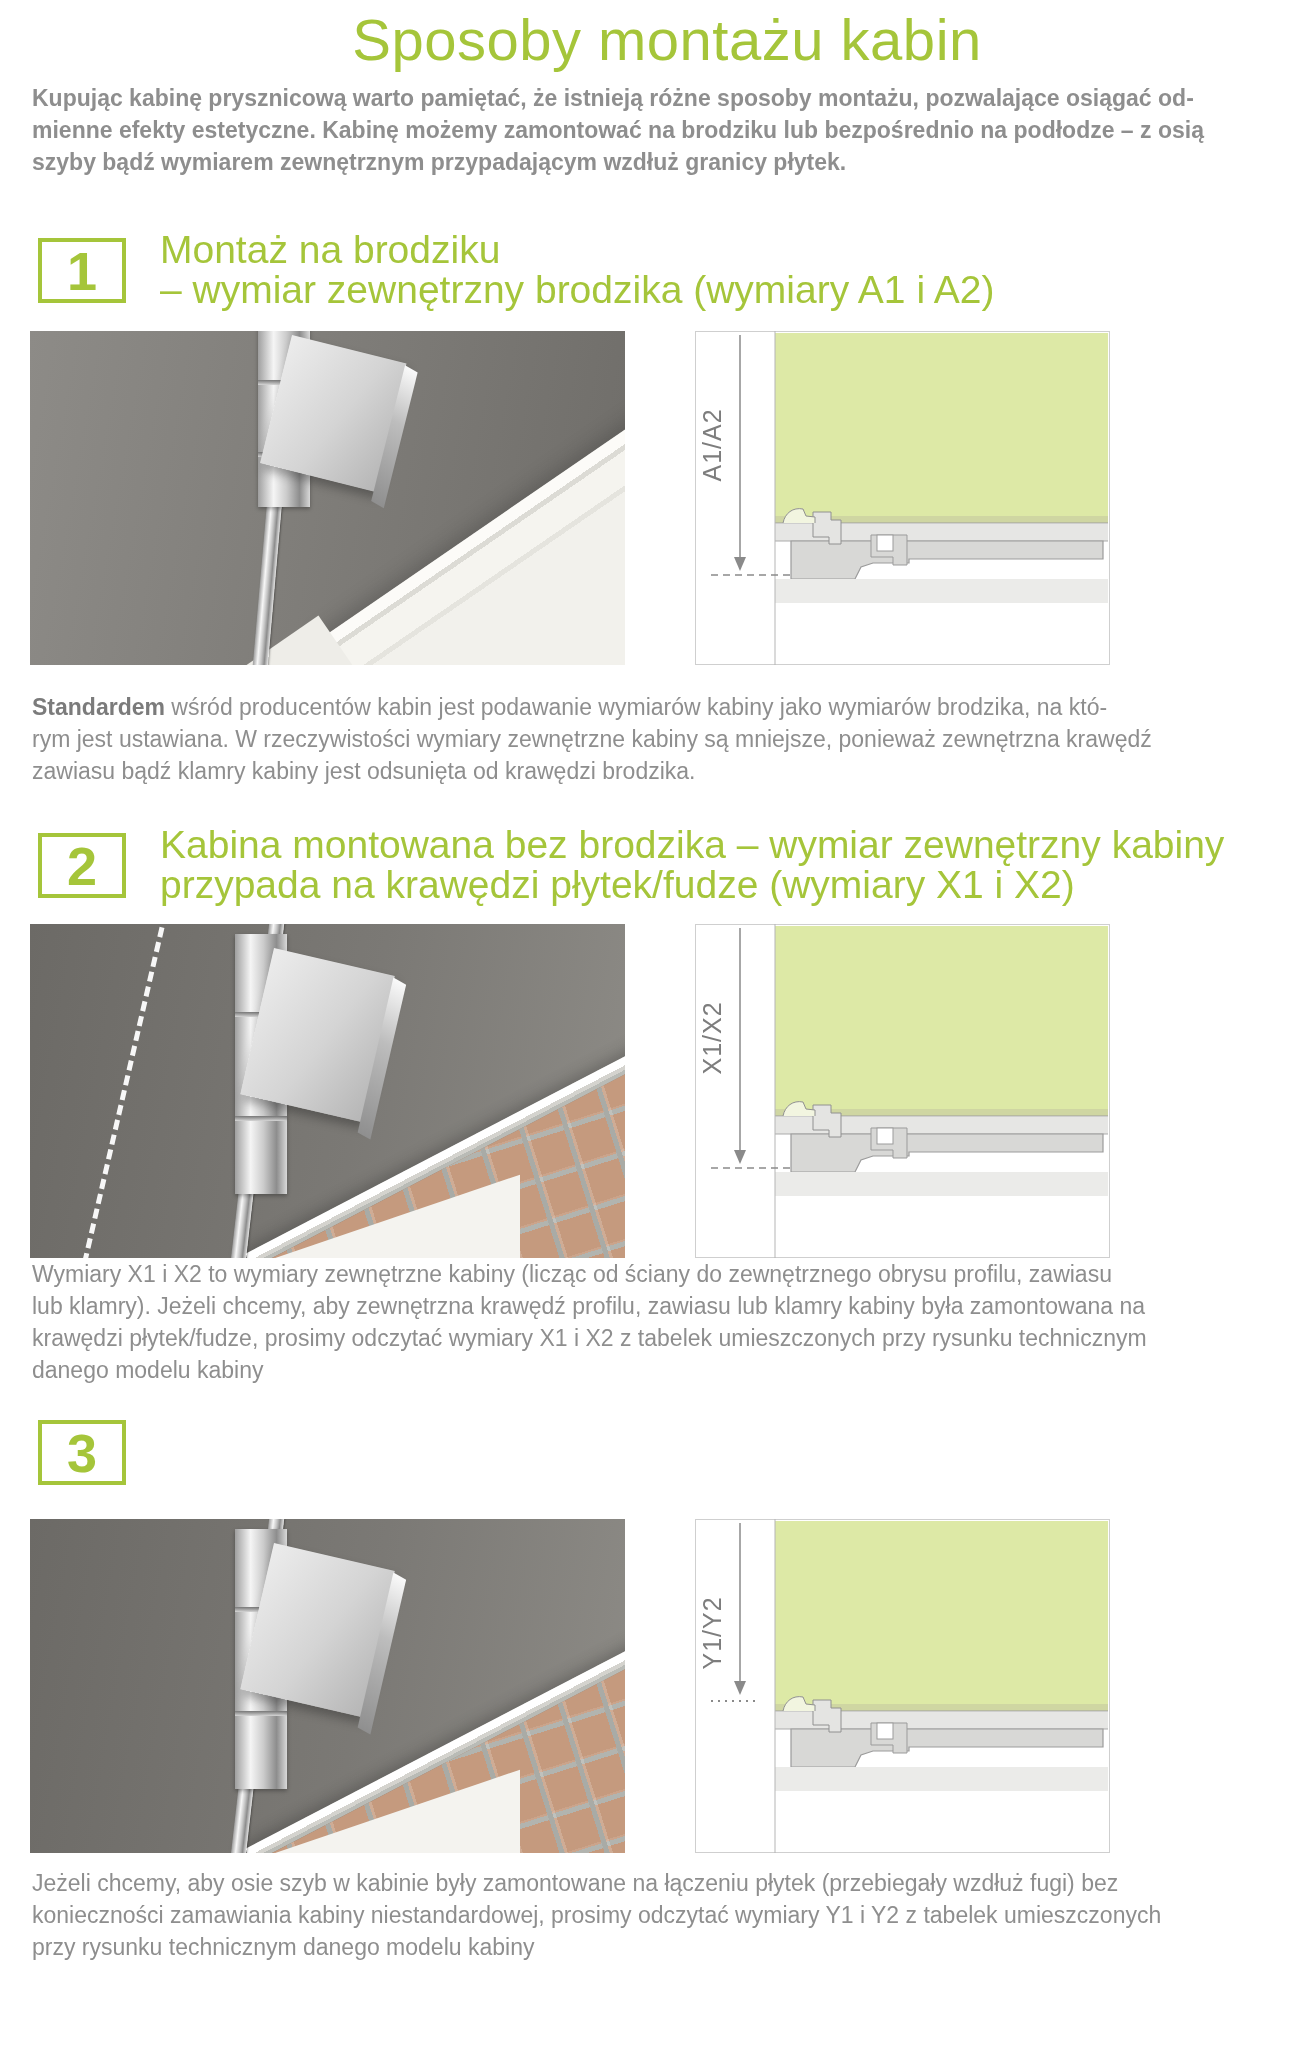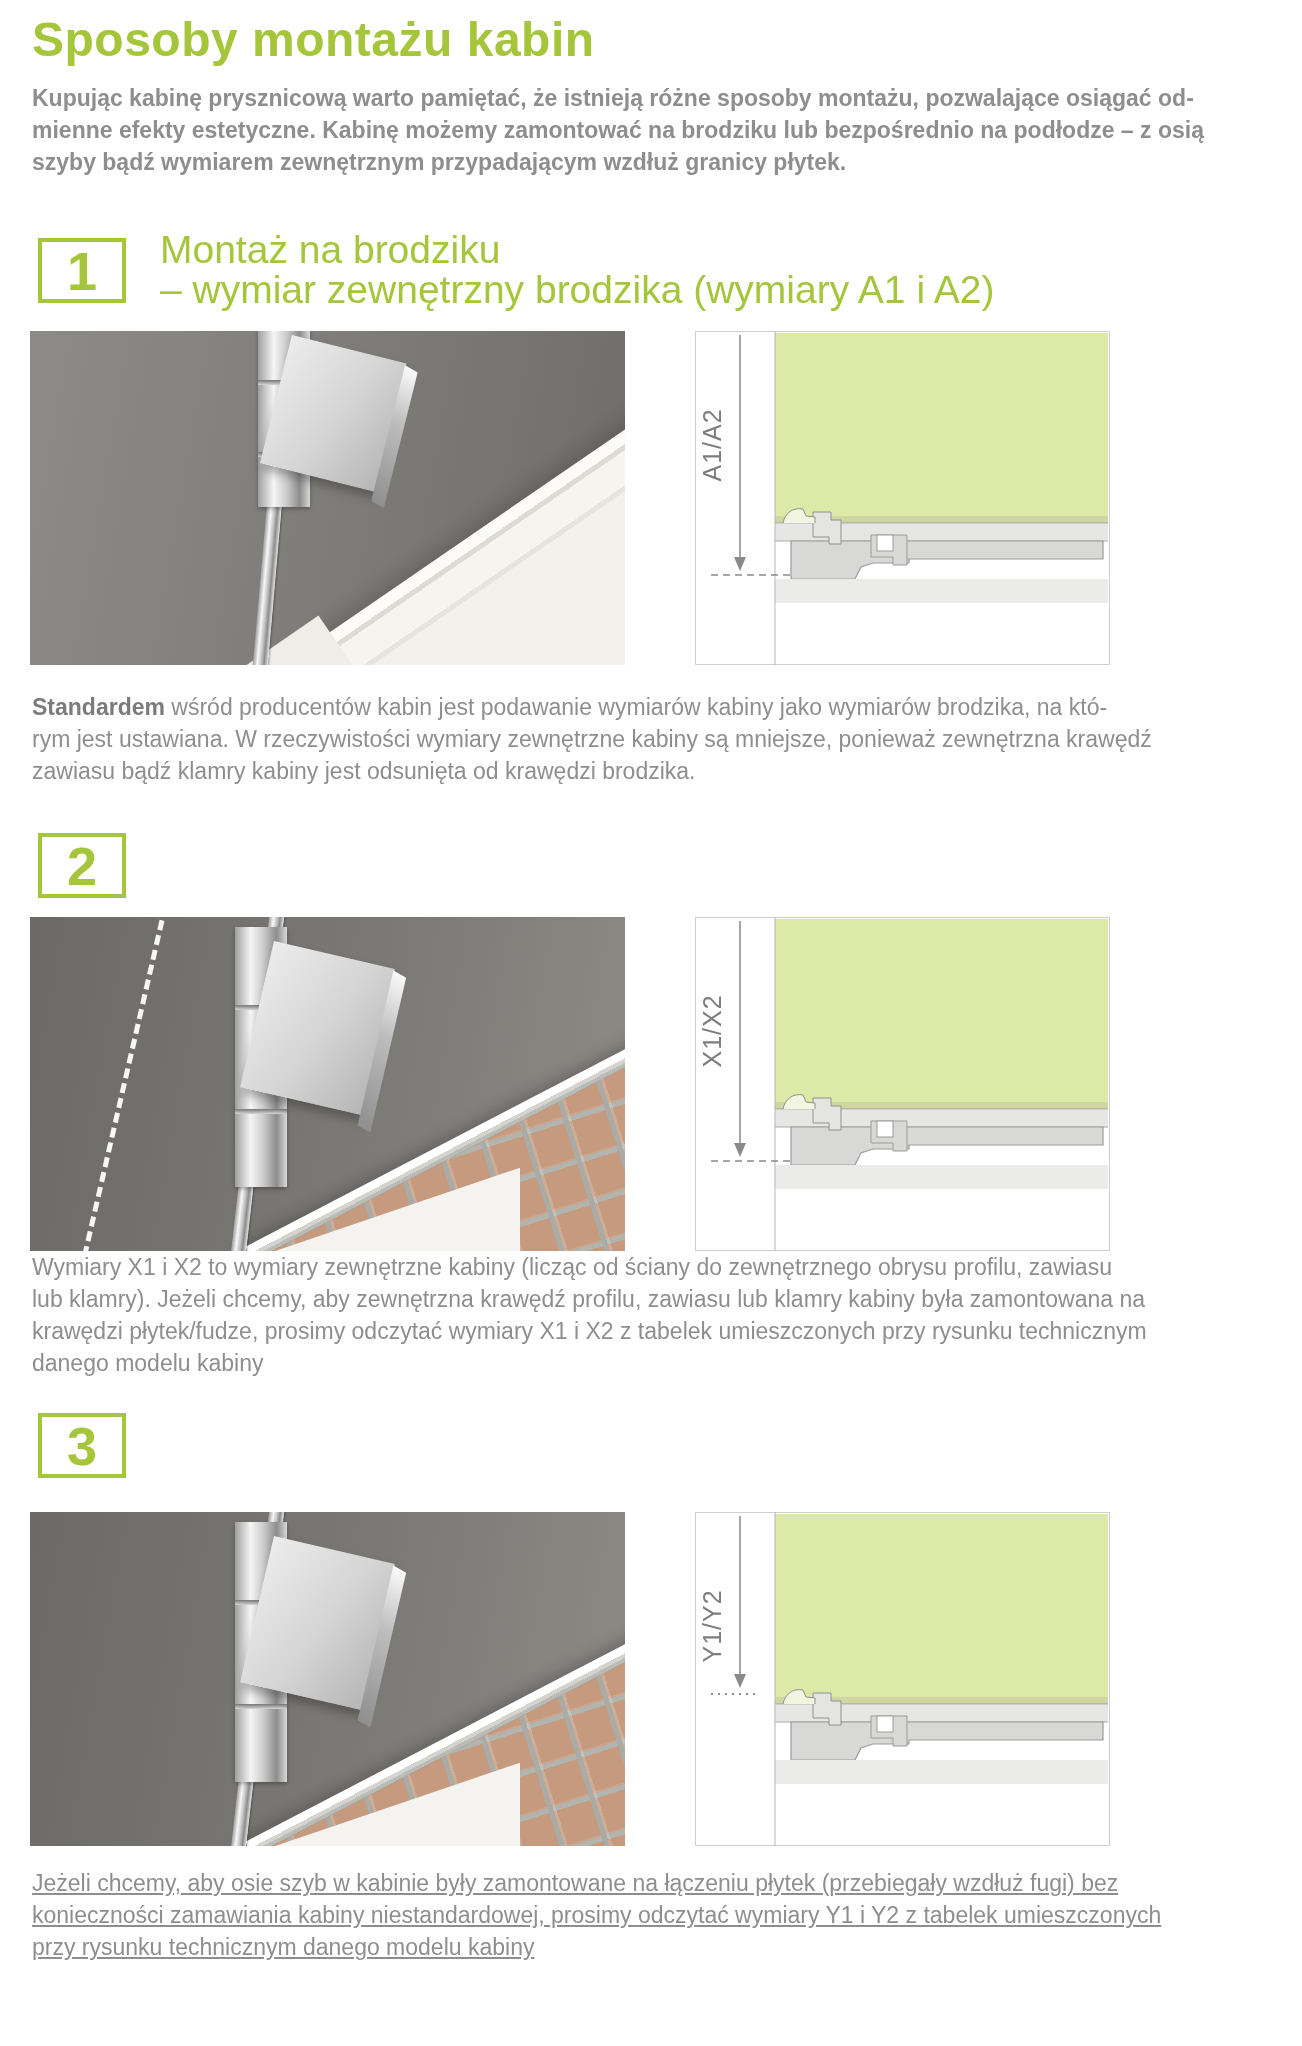--- a/index.html
+++ b/index.html
@@ -11,33 +11,33 @@
   html,body{background:#fff;}
   body{
     width:1302px;height:2046px;margin:0 auto;overflow:hidden;
     font-family:"Liberation Sans", sans-serif;
   }
   .page{position:relative;width:1302px;height:2046px;background:#fff;}
 
   
   h1.title{
     margin:14px 0 0 32px;
-    font-size:48px;line-height:52px;font-weight:700;
-    color:var(--accent);letter-spacing:.5px;
+    font-size:58px;line-height:52px;font-weight:400;
+    color:var(--accent);letter-spacing:.5px;text-align:center;
   }
   .para{
     margin-left:32px;margin-right:40px;width:1230px;
     font-size:23px;line-height:32px;color:var(--body-gray);
     white-space:pre-line;
   }
   .para strong{color:#7b7b7b;font-weight:700;margin-top:28px;}
   .intro{margin-top:16px;font-weight:bold;}
   .p1{margin-top:26px;}
   .p2{}
-  .p3{margin-top:21px;text-decoration:underline;}
+  .p3{margin-top:14px;}
 
   
   .sec-header{display:flex;align-items:flex-start;}
   .sec-header.h1x{margin-top:54px;}
   .sec-header.h2x{margin-top:40px;}
   .sec-header.h3x{margin-top:28px;}
   .numbox{
     margin-left:38px;margin-top:6px;flex:0 0 auto;
     width:88px;height:65px;border:4px solid var(--accent);
     display:flex;align-items:center;justify-content:center;
@@ -194,20 +194,22 @@
       <text class="dim-label" transform="translate(26 114) rotate(-90)" text-anchor="middle" font-size="25" fill="#7d7d7d" letter-spacing="1">A1/A2</text>
     </svg>
   </div>
 
   <p class="para p1"><strong>Standardem</strong><span> wśród producentów kabin jest podawanie wymiarów kabiny jako wymiarów brodzika, na któ-
 rym jest ustawiana. W rzeczywistości wymiary zewnętrzne kabiny są mniejsze, ponieważ zewnętrzna krawędź
 zawiasu bądź klamry kabiny jest odsunięta od krawędzi brodzika.</span></p>
 
   <div class="sec-header h2x">
     <div class="numbox">2</div>
+    <h2 class="sec-heading">Kabina montowana bez brodzika – wymiar zewnętrzny kabiny
+przypada na krawędzi płytek/fudze (wymiary X1 i X2)</h2>
   </div>
 
   <div class="figrow f2">
     <div class="photo wall-dark">
       <div class="tilefloor">
         <div class="baseboard"></div>
         <div class="tilegrid"></div>
       </div>
       <div class="floor-white"></div>
       <div class="glass-strip"></div>

